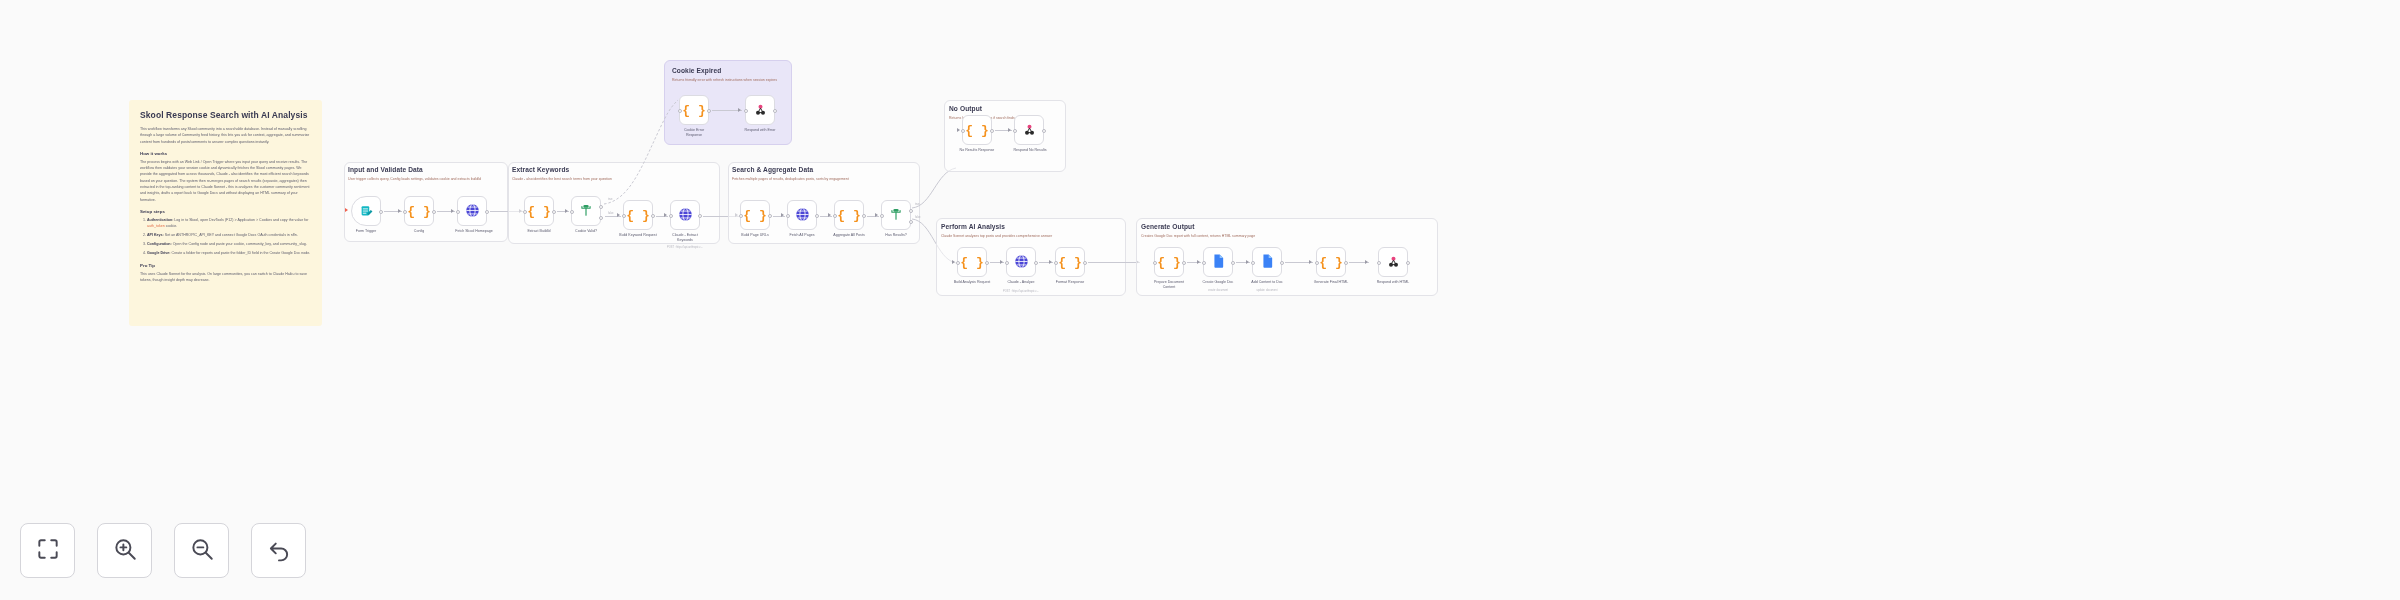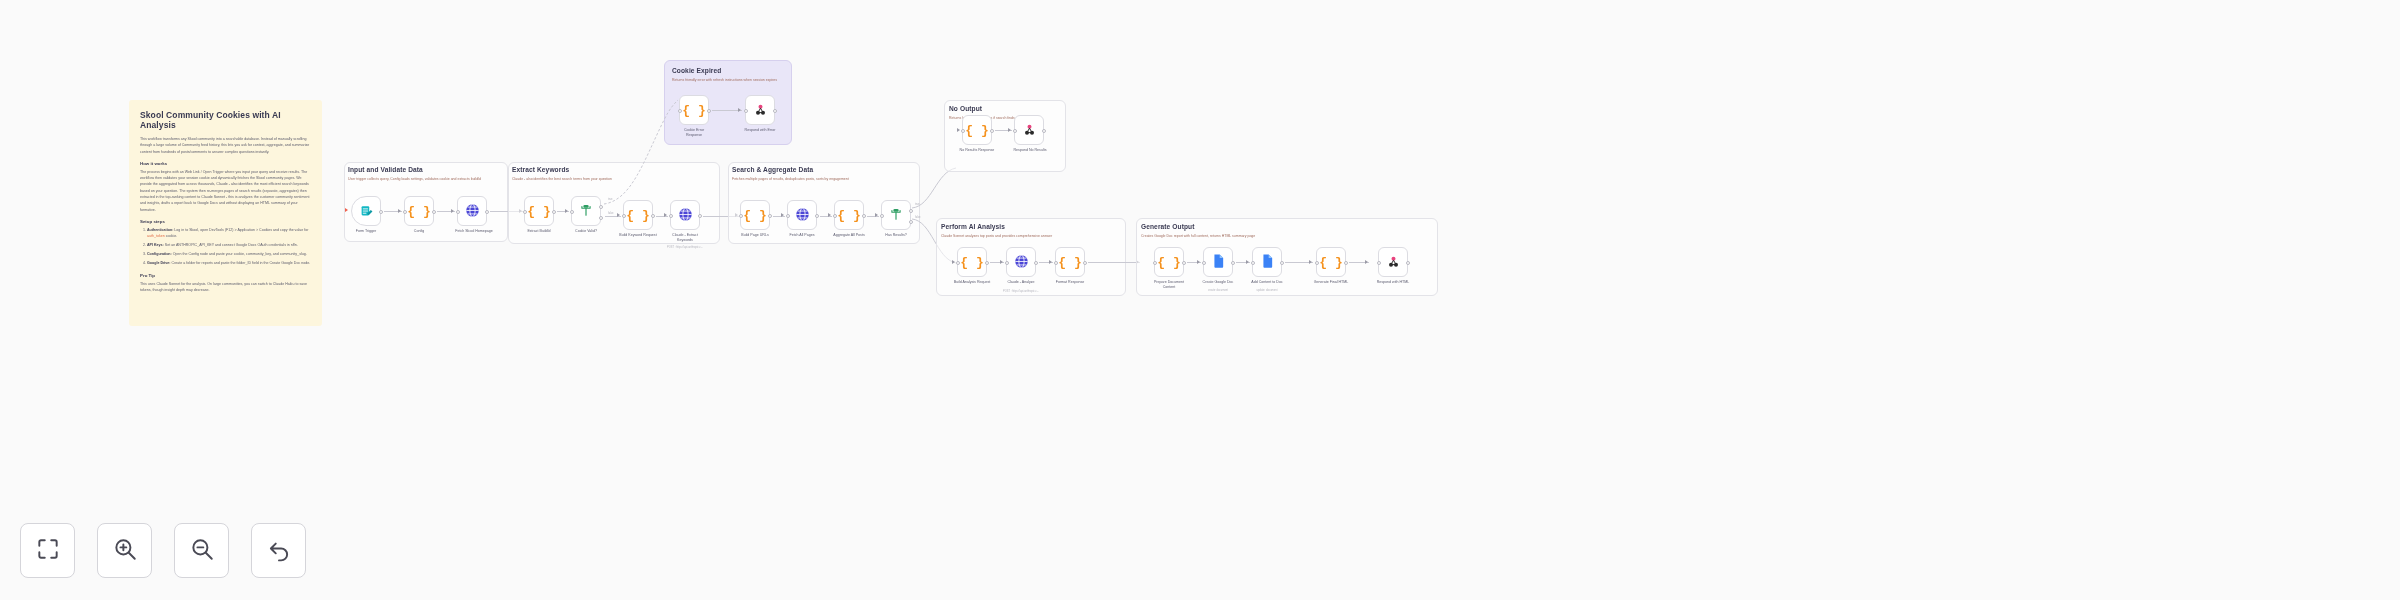--- a/index.html
+++ b/index.html
@@ -100,21 +100,21 @@
     cursor: pointer;
   }
   .tb-btn svg { stroke: #4a4a55; fill: none; stroke-width: 1.8; stroke-linecap: round; stroke-linejoin: round; }
 </style>
 </head>
 <body>
 
 <div id="canvas">
 
   <div class="sticky" style="left:129px; top:100px; width:193px; height:226px;">
-    <div class="sticky-title">Skool Community Cookies with AI Analysis</div>
+    <div class="sticky-title">Skool Response Search with AI Analysis</div>
     <p>This workflow transforms any Skool community into a searchable database. Instead of manually scrolling through a large volume of Community feed history, this lets you ask for context, aggregate, and summarize content from hundreds of posts/comments to answer complex questions instantly.</p>
     <h4>How it works</h4>
     <p>The process begins with an Web Link / Open Trigger where you input your query and receive results. The workflow then validates your session cookie and dynamically fetches the Skool community pages. We provide the aggregated from across thousands, Claude - also identifies the most efficient search keywords based on your question. The system then re-merges pages of search results (separate, aggregates) then extracted in the top-ranking content to Claude Sonnet - this is analyzes the customer community sentiment and insights, drafts a report back to Google Docs and without displaying an HTML summary of your formative.</p>
     <h4>Setup steps</h4>
     <ol>
       <li><b>Authentication:</b> <span>Log in to Skool, open DevTools (F12) &gt; Application &gt; Cookies and copy the value for</span> <span class="lnk">auth_token</span> <span>cookie.</span></li>
       <li><b>API Keys:</b> <span>Set an ANTHROPIC_API_KEY and connect Google Docs OAuth credentials in n8n.</span></li>
       <li><b>Configuration:</b> <span>Open the Config node and paste your cookie, community_key, and community_slug.</span></li>
       <li><b>Google Drive:</b> <span>Create a folder for reports and paste the folder_ID field in the Create Google Doc node.</span></li>
     </ol>

